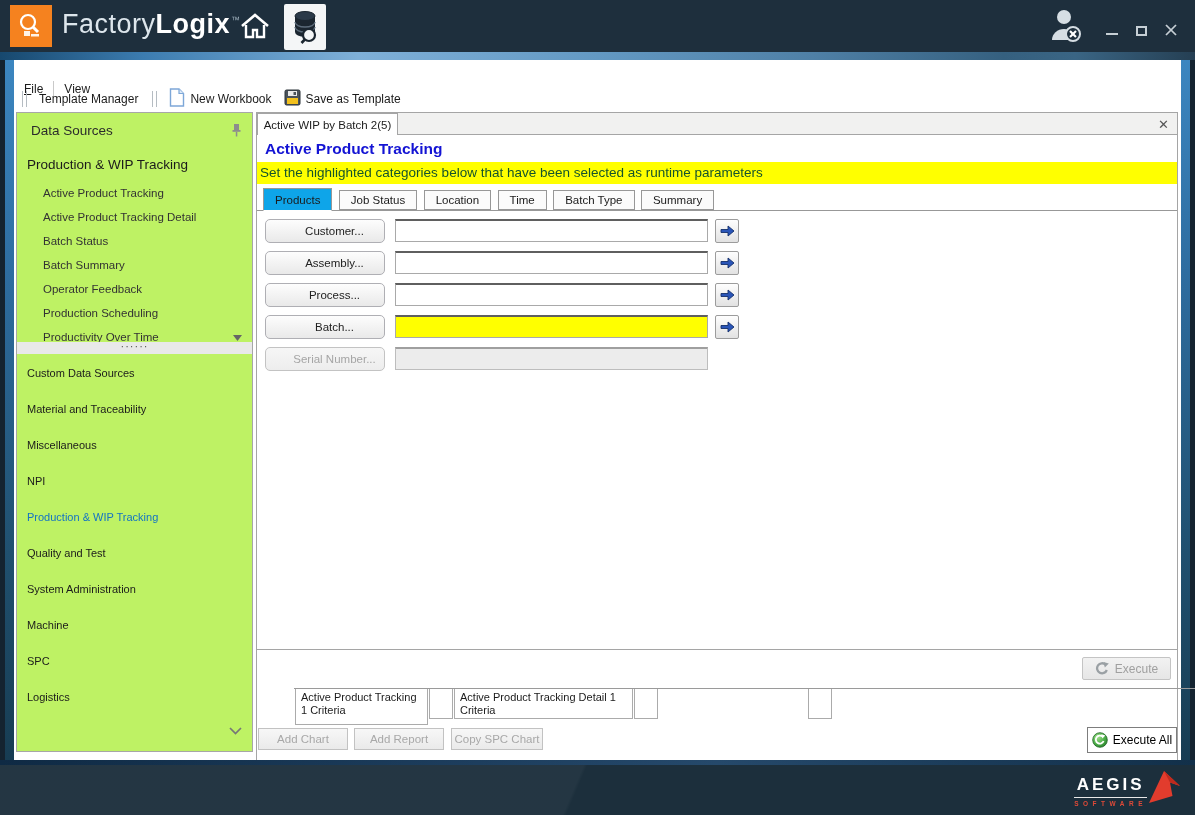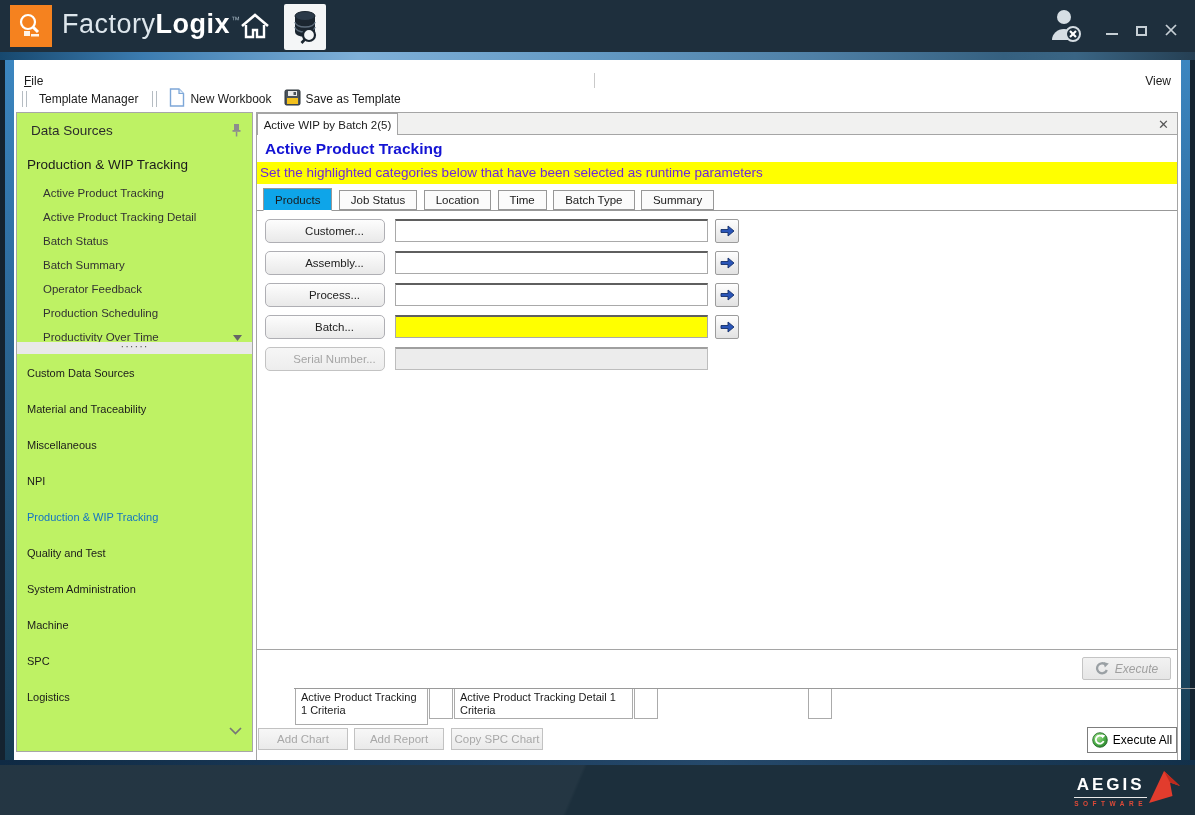--- a/index.html
+++ b/index.html
@@ -27,21 +27,21 @@
   
   .frame-l, .frame-r { position:absolute; top:60px; width:14px; height:705px; background:#142330; }
   .frame-l { left:0; } .frame-r { right:0; }
   .frame-l::after, .frame-r::after { content:""; position:absolute; top:0; width:9px; height:100%;
     background:linear-gradient(180deg,#3c86c0 0%,#2e6da0 30%,#20506f 70%,#173c52 100%); }
   .frame-l::after { right:0; } .frame-r::after { left:0; }
 
   
   .content { position:absolute; left:14px; top:60px; width:1167px; height:705px; background:#ffffff; }
 
-  .menubar { position:absolute; left:0; top:8px; width:100%; height:25px; display:flex; align-items:center;justify-content:space-between; }
+  .menubar { position:absolute; left:0; top:16px; width:100%; height:25px; display:flex; align-items:center; }
   .menu-item { font-size:12px; color:#1b1b1b; padding:4px 10px; cursor:pointer; }
   .menu-file::first-letter { text-decoration:underline; }
   .menu-sep { width:1px; height:15px; background:#c9c9c9; }
 
   .toolbar { position:absolute; left:0; top:25px; width:100%; height:27px; display:flex; align-items:center; font-size:12px; color:#1b1b1b; }
   .grip { width:5px; height:16px; border-left:1px solid #b5bcc2; border-right:1px solid #b5bcc2; margin:0 6px 0 8px; }
   .tbtn { display:flex; align-items:center; gap:5px; padding:3px 6px; cursor:pointer; }
 
   
   .sidebar { position:absolute; left:2px; top:52px; width:237px; height:640px; background:#bef264; border:1px solid #a7a7a7; }
@@ -56,36 +56,36 @@
   .sb-chevron { position:absolute; right:10px; top:608px; cursor:pointer; }
 
   
   .docarea { position:absolute; left:242px; top:52px; width:922px; height:650px; }
   .doctabs { position:absolute; left:0; top:0; width:100%; height:23px; background:#f1f1f0; border:1px solid #a5a5a5; border-bottom:1px solid #a5a5a5; }
   .doctab { position:absolute; left:0; top:0; width:141px; height:23px; background:#fff; border:1px solid #a5a5a5; border-bottom:none; font-size:11.5px; color:#1b1b1b; text-align:center; line-height:22px; cursor:pointer; }
   .doctab-close { position:absolute; right:8px; top:1px; font-size:13px; color:#555; cursor:pointer; line-height:21px; }
 
   .docpanel { position:absolute; left:0; top:23px; width:100%; height:627px; background:#fff; border:1px solid #a5a5a5; border-top:none; }
   .mtitle { position:absolute; left:8px; top:5px; font-size:15.5px; font-weight:bold; color:#1414d4; }
-  .banner { position:absolute; left:0; top:27px; width:100%; height:22px; background:#ffff00; font-size:13.5px; color:#6d28d9; line-height:22px; padding-left:3px; white-space:nowrap; }
+  .banner { position:absolute; left:0; top:27px; width:100%; height:22px; background:#ffff00; font-size:13.5px; color:#14532d; line-height:22px; padding-left:3px; white-space:nowrap; }
 
   .innertabs { position:absolute; left:0; top:53px; width:100%; height:23px; border-bottom:1px solid #989898; padding-left:6px; }
   .itab { display:inline-block; vertical-align:bottom; padding:0 11px; font-size:11.5px; color:#1b1b1b; border:1px solid #989898; background:#fbfbfb; height:20px; line-height:19px; margin-right:2px; cursor:pointer; }
   .itab.sel { height:23px; line-height:22px; background:#0ea5e9; border-bottom:1px solid #fff; margin-bottom:-1px; position:relative; z-index:2; }
 
   .formrow { position:absolute; height:24px; }
   .catbtn { position:absolute; left:8px; top:0; width:120px; height:24px; background:linear-gradient(#fdfdfd,#e9e9e9); border:1px solid #afafb4; border-radius:5px; font-size:11.5px; color:#222; cursor:pointer;padding-left:19px; }
   .tfield { position:absolute; left:138px; top:0; width:313px; height:23px; background:#fff; border:1px solid #a9a9a9; border-top:2px solid #5f5f5f; font-size:12px; padding:0 4px; }
   .tfield.yellow { background:#ffff00; }
   .arrowbtn { position:absolute; left:458px; top:0; width:24px; height:24px; background:linear-gradient(#fefefe,#e2e2e2); border:1px solid #9c9c9c; border-radius:2px; display:flex; align-items:center; justify-content:center; cursor:pointer; }
   .formrow.dis .catbtn { color:#a5a5a5; background:linear-gradient(#f6f6f6,#ededed); border-color:#c3c3c3; cursor:default; }
   .formrow.dis .tfield { background:#ececec; border-color:#bdbdbd; border-top-color:#9f9f9f; }
 
   .exec-sep { position:absolute; left:0; top:514px; width:100%; border-top:1px solid #a5a5a5; }
-  .execbtn { position:absolute; left:825px; top:522px; width:89px; height:23px; background:linear-gradient(#f2f2f2,#e6e6e6); border:1px solid #c4c4c4; border-radius:2px; color:#a0a0a0; font-size:12px; display:flex; align-items:center; justify-content:center; gap:6px; cursor:default;font-style:italic; }
+  .execbtn { position:absolute; left:825px; top:522px; width:89px; height:23px; background:linear-gradient(#f2f2f2,#e6e6e6); border:1px solid #c4c4c4; border-radius:2px; color:#a0a0a0; font-size:12px; display:flex; align-items:center; justify-content:center; gap:6px; cursor:default; }
 
   .criteria { position:absolute; left:0; top:553px; width:100%; height:42px; border-top:1px solid #9a9a9a;margin-left:37px; }
   .ctab { position:absolute; top:0; background:#fff; border:1px solid #ababab; border-top:none; font-size:11px; color:#1b1b1b; padding:2px 5px; line-height:13px; cursor:pointer; }
   .ctab.sel { height:36px; z-index:2; }
   .ctab.plain { height:30px; }
   .cspacer { position:absolute; top:0; height:30px; background:#fff; border:1px solid #ababab; border-top:none; cursor:pointer; }
 
   .graybtn { position:absolute; top:593px; width:90px; height:22px; background:linear-gradient(#f7f7f7,#eaeaea); border:1px solid #c2c2c2; color:#a8a8a8; font-size:11.5px; text-align:center; line-height:20px; cursor:default; }
   .execall { position:absolute; left:830px; top:592px; width:90px; height:26px; background:#fff; border:1px solid #7d7d7d; font-size:12px; color:#000; display:flex; align-items:center; justify-content:center; gap:5px; cursor:pointer; }
 

